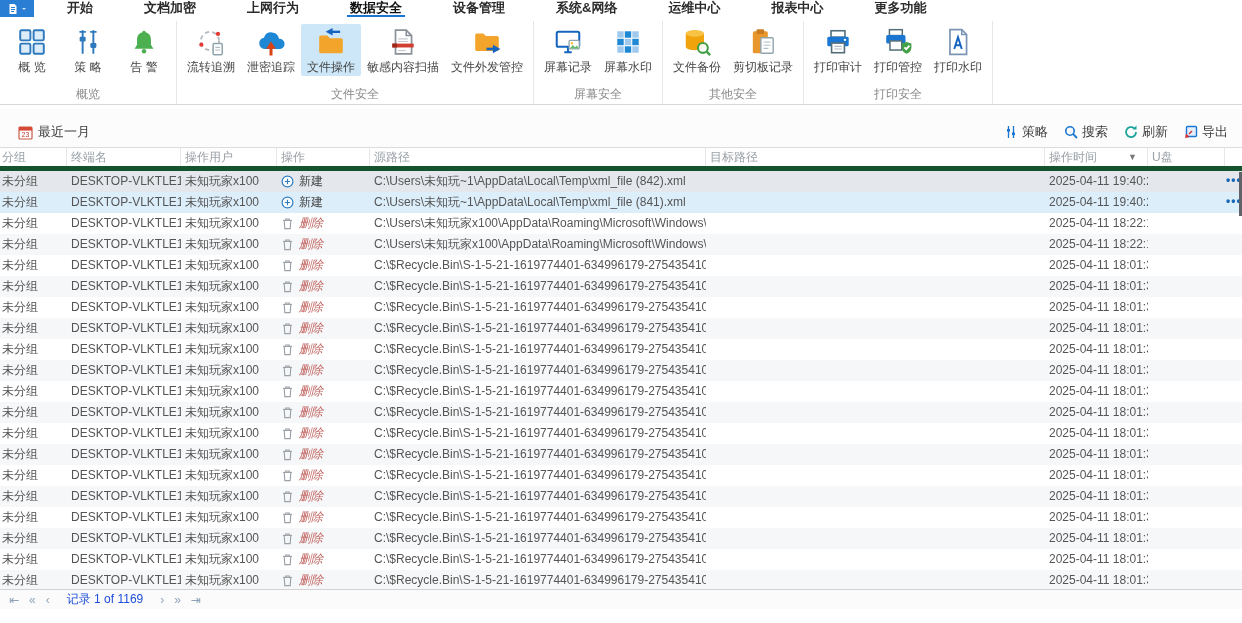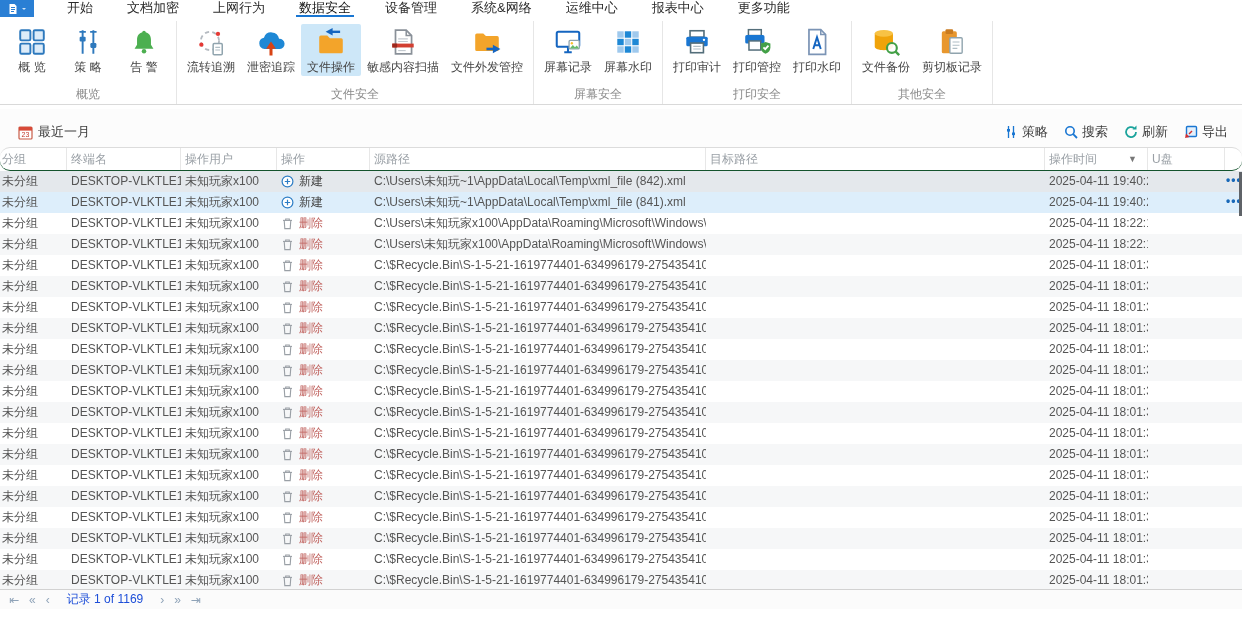--- a/index.html
+++ b/index.html
@@ -3,21 +3,21 @@
 <meta charset="utf-8">
 <style>
   * { margin:0; padding:0; box-sizing:border-box; }
   html,body { width:1242px; height:623px; overflow:hidden; }
   body { font-family:"Liberation Sans","DejaVu Sans",sans-serif; background:#fff; color:#444; }
   .app { position:relative; width:1242px; height:623px; background:#fff; }
 
   
   .menubar { position:absolute; top:0; left:0; right:0; height:17px; background:#fff; display:flex; align-items:stretch; }
   .appbtn { width:34px; height:17px; background:#2a7fd4; display:flex; align-items:center; justify-content:center; gap:2px; cursor:pointer; }
-  .menu-items { display:flex; margin-left:16px; gap:0; }
+  .menu-items { display:flex; margin-left:16px; gap:17px;font-weight:bold; }
   .menu-item { font-size:13px; color:#2b2b2b; padding:0 17px; line-height:16px; cursor:pointer; position:relative; }
   .menu-item.active { color:#111; }
   .menu-item.active::after { content:""; position:absolute; left:14px; right:14px; bottom:0; height:2px; background:#1976d2; }
 
   
   .ribbon { position:absolute; top:21px; left:0; right:0; height:84px; background:#fff; border-bottom:1px solid #d9d9d9; display:flex; }
   .rgroup { display:flex; flex-direction:column; border-right:1px solid #e6e6e6; padding:0 4px; }
   .rbuttons { display:flex; flex:1; align-items:flex-start; padding-top:3px; }
   .rbtn { min-width:56px; padding:3px 6px 2px 6px; display:flex; flex-direction:column; align-items:center; gap:3px; cursor:pointer; border-radius:2px; }
   .rbtn.selected { background:#cde7f8; }
@@ -28,34 +28,34 @@
   
   .filterbar { position:absolute; top:109px; left:0; right:0; height:46px; background:#fcfcfc; display:flex; align-items:center; justify-content:space-between; padding:0 10px; }
   .datefilter { display:flex; align-items:center; gap:5px; margin-left:8px; cursor:pointer; }
   .datefilter span { font-size:13px; color:#3c3c3c; }
   .fb-actions { display:flex; align-items:center; gap:16px; margin-right:4px; }
   .fb-act { display:flex; align-items:center; gap:4px; cursor:pointer; }
   .fb-act span { font-size:13px; color:#3c3c3c; }
 
   
   .grid-header, .tr { display:grid; grid-template-columns:67px 114px 96px 93px 336px 339px 103px 77px 17px; }
-  .grid-header { position:absolute; top:147px; left:0; width:1242px; height:24px; border-top:1px solid #dcdcdc; border-bottom:1px solid #14532d; background:#fff;border-radius:10px; }
+  .grid-header { position:absolute; top:147px; left:0; width:1242px; height:24px; border-top:1px solid #dcdcdc; border-bottom:5px solid #14532d; background:#fff; }
   .th { font-size:12px; color:#9aa0a6; line-height:22px; padding:0 4px; border-right:1px solid #e7e7e7; white-space:nowrap; overflow:hidden; display:flex; align-items:center; }
   .th:first-child { padding-left:2px; }
   .th .flt { margin-left:auto; font-size:9px; color:#777; padding-right:6px; cursor:pointer; }
   .tbody { position:absolute; top:171px; left:0; width:1242px; height:418px; overflow:hidden; background:#fff; }
   .tr { height:21px; cursor:default; }
   .tr:nth-child(even) { background:#f6f7f8; }
   .tr.selected { background:#e4e8ec; }
   .tr.hover { background:#ddeefb; }
   .td { font-size:12px; color:#555; line-height:21px; padding:0 4px; white-space:nowrap; overflow:hidden; }
   .td:first-child { padding-left:2px; }
   .td.action { display:flex; align-items:center; gap:5px; }
   .td.action .alabel.create { color:#444; }
-  .td.action .alabel.delete { color:#c0625e; }
+  .td.action .alabel.delete { color:#c0625e;font-style:italic; }
   .td.menu { color:#1868b8; font-weight:bold; letter-spacing:1px; font-size:12px; line-height:19px; padding:0 1px; cursor:pointer; }
   .vscroll { position:absolute; right:0; top:172px; width:3px; height:416px; }
   .vscroll .thumb { width:3px; height:44px; background:#5f6368; }
 
   
   .pager { position:absolute; top:589px; left:0; right:0; height:20px; background:#fbfbfb; border-top:1px solid #d2d2d2; display:flex; align-items:center; font-size:12px; color:#555; padding-left:6px; gap:4px; }
   .pager .nav { color:#8fa3b8; font-size:12px; cursor:pointer; padding:0 3px; }
   .pager .rec { margin:0 10px; color:#1d4ed8; }
 
   
@@ -203,20 +203,45 @@
           <span class="rlabel">屏幕水印</span>
         </div>
       </div>
       <div class="rgroup-label">屏幕安全</div>
     </div>
 
     <div class="rgroup">
       <div class="rbuttons">
         <div class="rbtn">
           <svg class="ric" viewBox="0 0 28 28">
+              <path d="M3.5 6v12.5c0 1.8 3.8 3.2 8.5 3.2 1 0 2-.1 2.9-.2" fill="none"></path>
+              <path d="M3.5 6v12.5c0 1.8 3.8 3.2 8.5 3.2s8.5-1.4 8.5-3.2V6z" fill="#f0a30a"></path>
+              <ellipse cx="12" cy="6" rx="8.5" ry="3.2" fill="#f8c244"></ellipse>
+              <circle cx="19.5" cy="19.5" r="4.6" fill="rgba(255,255,255,0.9)" stroke="#43a047" stroke-width="2"></circle>
+              <path d="M23 23l3.3 3.3" stroke="#43a047" stroke-width="2.2"></path>
+            </svg>
+          <span class="rlabel">文件备份</span>
+        </div>
+        <div class="rbtn">
+          <svg class="ric" viewBox="0 0 28 28">
+              <rect x="4.5" y="4" width="14" height="20.5" rx="1.5" fill="#e8972e"></rect>
+              <rect x="8" y="2" width="7" height="4.5" rx="1" fill="#c97b20"></rect>
+              <rect x="12" y="10" width="11.5" height="14.5" rx="1" fill="#fff" stroke="#90a4ae" stroke-width="1.3"></rect>
+              <path d="M14.5 14h6.5M14.5 17h6.5M14.5 20h4.5" stroke="#b0bec5" stroke-width="1.1"></path>
+            </svg>
+          <span class="rlabel">剪切板记录</span>
+        </div>
+      </div>
+      <div class="rgroup-label">其他安全</div>
+    </div>
+
+    <div class="rgroup">
+      <div class="rbuttons">
+        <div class="rbtn">
+          <svg class="ric" viewBox="0 0 28 28">
               <rect x="7.5" y="3.5" width="13" height="6" fill="#fff" stroke="#546e7a" stroke-width="1.5"></rect>
               <rect x="4" y="9" width="20" height="9" rx="1.5" fill="#1976d2"></rect>
               <circle cx="20.5" cy="12" r="1.1" fill="#fff"></circle>
               <rect x="8" y="15" width="12" height="9" fill="#fff" stroke="#546e7a" stroke-width="1.5"></rect>
               <path d="M10.5 18h7M10.5 20.5h7" stroke="#b0bec5" stroke-width="1.1"></path>
             </svg>
           <span class="rlabel">打印审计</span>
         </div>
         <div class="rbtn">
           <svg class="ric" viewBox="0 0 28 28">
@@ -232,45 +257,20 @@
         <div class="rbtn">
           <svg class="ric" viewBox="0 0 28 28">
               <path d="M6.5 2.5h11L22 7v18.5H6.5z" fill="#fff" stroke="#7b94b5" stroke-width="1.6"></path>
               <path d="M17.5 2.5V7H22" fill="none" stroke="#7b94b5" stroke-width="1.4"></path>
               <path d="M10.5 20.5L14 9.5l3.5 11M11.8 17h4.4" stroke="#1565c0" stroke-width="1.8" fill="none"></path>
             </svg>
           <span class="rlabel">打印水印</span>
         </div>
       </div>
       <div class="rgroup-label">打印安全</div>
-    </div>
-
-    <div class="rgroup">
-      <div class="rbuttons">
-        <div class="rbtn">
-          <svg class="ric" viewBox="0 0 28 28">
-              <path d="M3.5 6v12.5c0 1.8 3.8 3.2 8.5 3.2 1 0 2-.1 2.9-.2" fill="none"></path>
-              <path d="M3.5 6v12.5c0 1.8 3.8 3.2 8.5 3.2s8.5-1.4 8.5-3.2V6z" fill="#f0a30a"></path>
-              <ellipse cx="12" cy="6" rx="8.5" ry="3.2" fill="#f8c244"></ellipse>
-              <circle cx="19.5" cy="19.5" r="4.6" fill="rgba(255,255,255,0.9)" stroke="#43a047" stroke-width="2"></circle>
-              <path d="M23 23l3.3 3.3" stroke="#43a047" stroke-width="2.2"></path>
-            </svg>
-          <span class="rlabel">文件备份</span>
-        </div>
-        <div class="rbtn">
-          <svg class="ric" viewBox="0 0 28 28">
-              <rect x="4.5" y="4" width="14" height="20.5" rx="1.5" fill="#e8972e"></rect>
-              <rect x="8" y="2" width="7" height="4.5" rx="1" fill="#c97b20"></rect>
-              <rect x="12" y="10" width="11.5" height="14.5" rx="1" fill="#fff" stroke="#90a4ae" stroke-width="1.3"></rect>
-              <path d="M14.5 14h6.5M14.5 17h6.5M14.5 20h4.5" stroke="#b0bec5" stroke-width="1.1"></path>
-            </svg>
-          <span class="rlabel">剪切板记录</span>
-        </div>
-      </div>
-      <div class="rgroup-label">其他安全</div>
     </div>
 
     <div style="flex:1"></div>
   </div>
 
   <div class="filterbar">
     <div class="datefilter">
       <svg width="15" height="15" viewBox="0 0 15 15">
           <rect x="1" y="2" width="13" height="12" rx="1" fill="#fff" stroke="#c75b47" stroke-width="1.2"></rect>
           <rect x="1" y="2" width="13" height="3.6" fill="#d84a38"></rect>

